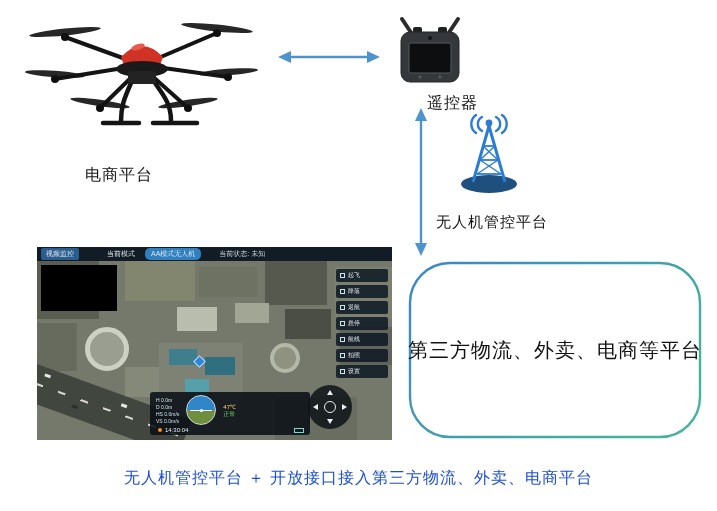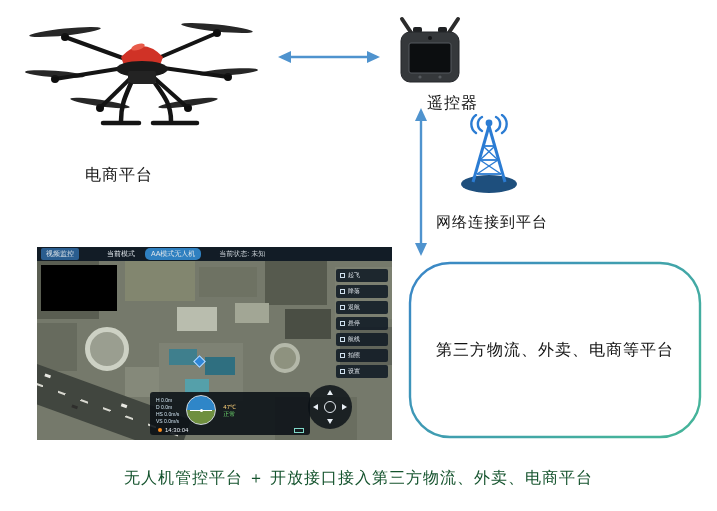--- a/index.html
+++ b/index.html
@@ -12,21 +12,21 @@
   .label { font-size:16px; color:#151515; letter-spacing:1px; }
 
   
   .arrow line { stroke:#4f93ce; stroke-width:2.4; }
   .arrow polygon { fill:#4f93ce; }
 
   
   .boxtext {
     left:408px; top:261px; width:294px; height:178px;
     display:flex; align-items:center; justify-content:center;
-    font-size:16px; letter-spacing:1px;
+    font-size:20px; letter-spacing:1px;
   }
 
   
   .shot {
     left:37px; top:247px; width:355px; height:193px;
     background:#75796b; overflow:hidden; font-family:"Liberation Sans",sans-serif;
   }
   .topbar {
     position:absolute; left:0; top:0; width:100%; height:14px;
     background:#121c26; display:flex; align-items:center; gap:6px;
@@ -87,21 +87,21 @@
   .t-temp { color:#ffd27a; font-size:6px; }
   .t-ok { color:#6fdc6f; font-size:6px; }
   .timebar { position:absolute; left:8px; bottom:2px; display:flex; align-items:center;
              gap:3px; font-size:6px; color:#e6ecf2; }
   .dot-orange { width:4px; height:4px; border-radius:50%; background:#ff8c1a; }
   .batt { position:absolute; right:6px; bottom:2px; width:10px; height:5px;
           border:1px solid #7fd8c8; }
 
   
   .caption { left:0; right:0; top:468px; text-align:center; font-size:16px;
-             letter-spacing:1px; color:#14532d; }
+             letter-spacing:1px; color:#1d4ed8; }
 </style>
 </head>
 <body>
 
 <div class="canvas">
 
   <svg class="abs" style="left:25px;top:5px" width="235" height="158" viewBox="0 0 235 158">
     <g stroke="#141414" stroke-width="4">
       <line x1="117" y1="60" x2="40" y2="32"></line>
       <line x1="117" y1="60" x2="30" y2="74"></line>
@@ -172,21 +172,21 @@
     <line x1="27" y1="32" x2="42" y2="46" stroke="#2b7cd3" stroke-width="1.4"></line>
     <line x1="39" y1="32" x2="24" y2="46" stroke="#2b7cd3" stroke-width="1.4"></line>
     <line x1="24" y1="46" x2="45" y2="60" stroke="#2b7cd3" stroke-width="1.4"></line>
     <line x1="42" y1="46" x2="21" y2="60" stroke="#2b7cd3" stroke-width="1.4"></line>
     <circle cx="33" cy="9" r="3.4" fill="#2b7cd3"></circle>
     <path d="M26,3 A8,8 0 0 0 26,17" fill="none" stroke="#2b7cd3" stroke-width="2.4" stroke-linecap="round"></path>
     <path d="M20,1 A11,11 0 0 0 20,19" fill="none" stroke="#2b7cd3" stroke-width="2.4" stroke-linecap="round"></path>
     <path d="M40,3 A8,8 0 0 1 40,17" fill="none" stroke="#2b7cd3" stroke-width="2.4" stroke-linecap="round"></path>
     <path d="M46,1 A11,11 0 0 1 46,19" fill="none" stroke="#2b7cd3" stroke-width="2.4" stroke-linecap="round"></path>
   </svg>
-  <div class="abs label" style="left:436px;top:213px;font-size:15px">网络连接到平台</div>
+  <div class="abs label" style="left:436px;top:213px;font-size:15px">无人机管控平台</div>
 
   <div class="abs shot">
     <div class="map">
       <div class="m" style="left:0;top:0;width:62px;height:58px;background:#5a5e52"></div>
       <div class="m" style="left:0;top:62px;width:40px;height:48px;background:#676b5e"></div>
       <div class="m" style="left:88px;top:0;width:70px;height:40px;background:#82866f"></div>
       <div class="m" style="left:162px;top:6px;width:58px;height:30px;background:#6e7263"></div>
       <div class="m" style="left:228px;top:0;width:62px;height:44px;background:#565a4e"></div>
       <div class="m" style="left:298px;top:6px;width:57px;height:52px;background:#7c8071"></div>
       <div class="m" style="left:140px;top:46px;width:40px;height:24px;background:#b9bdae"></div>

